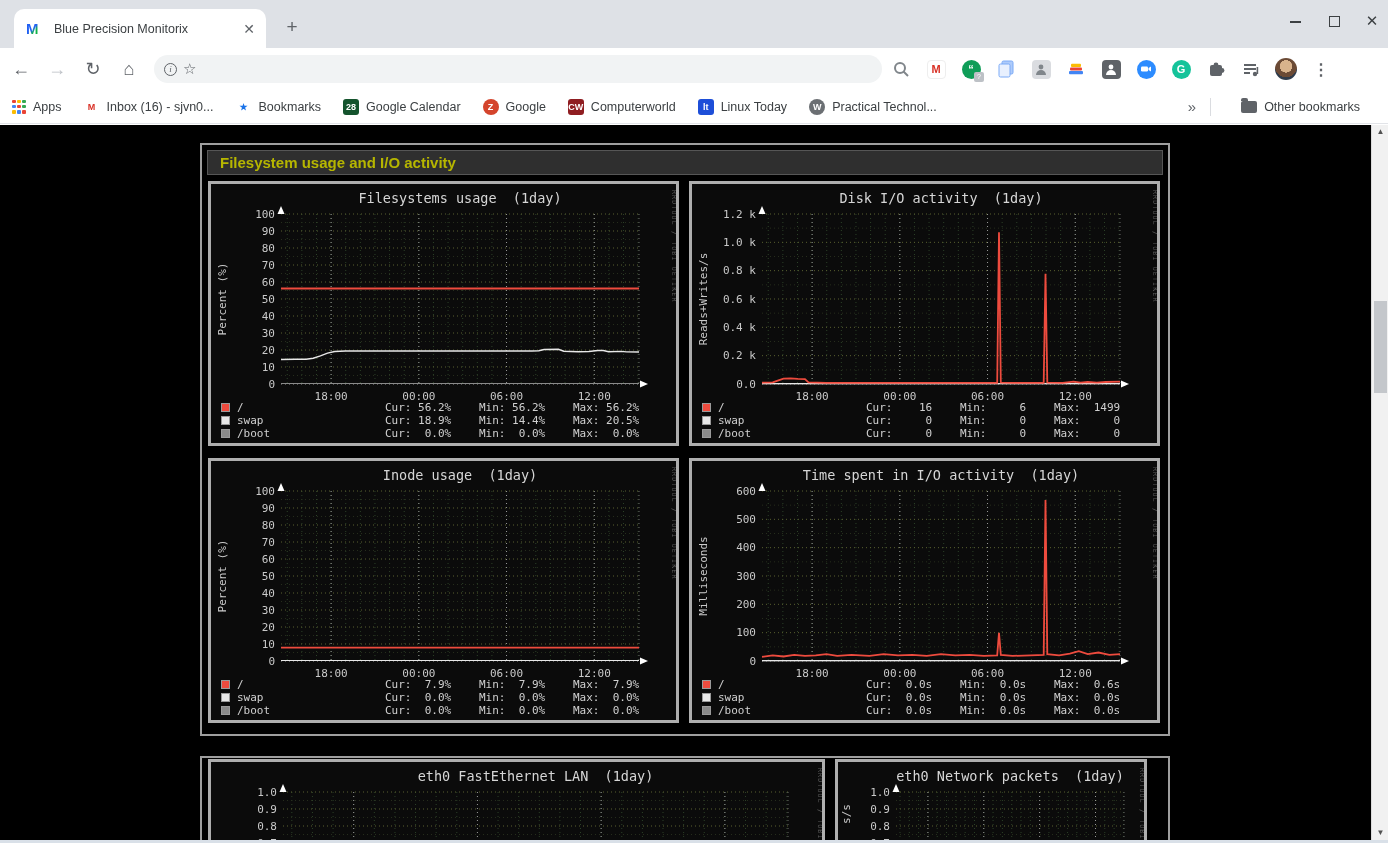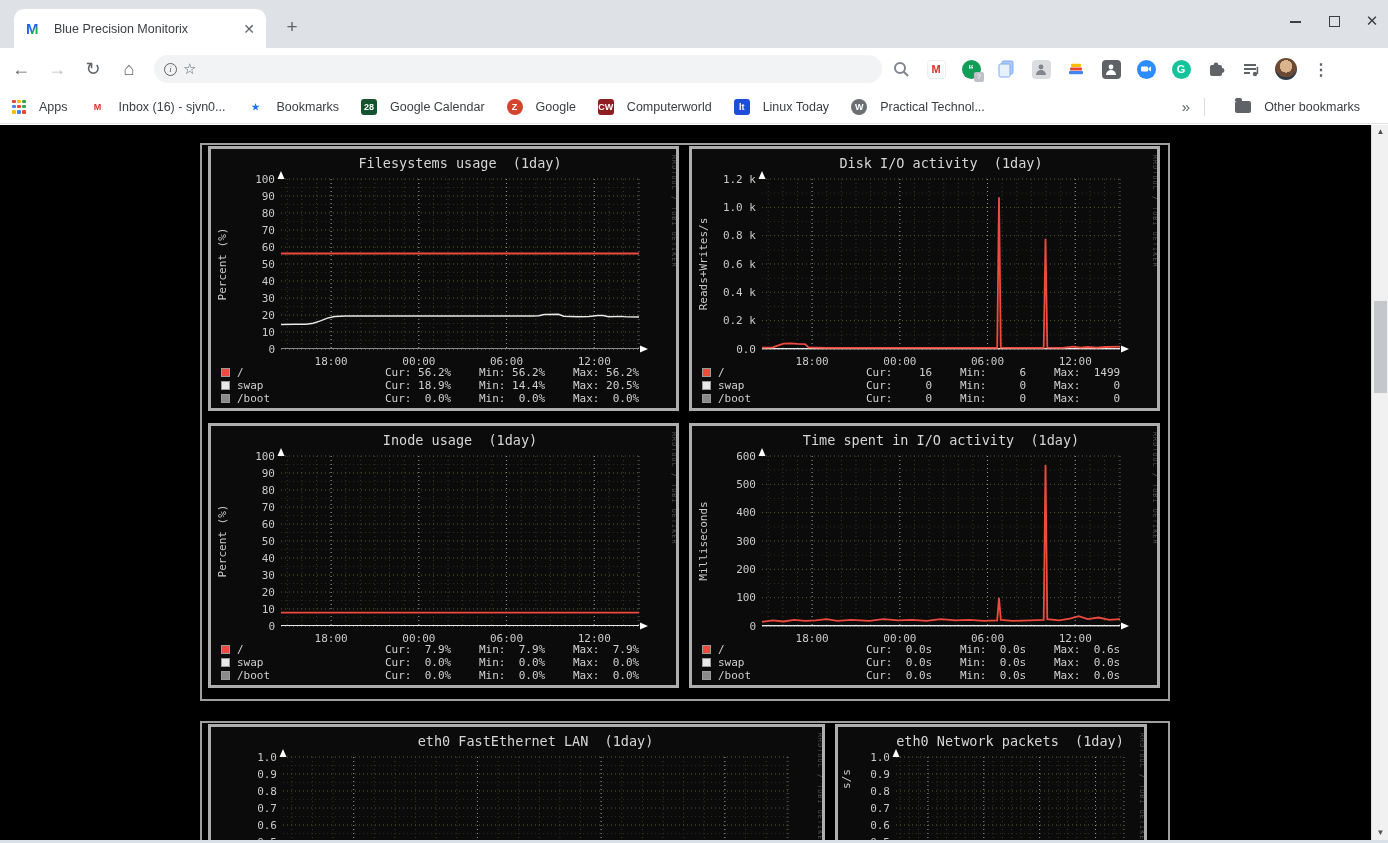--- a/index.html
+++ b/index.html
@@ -45,21 +45,21 @@
   .badge { border-radius:4px; width:19px; height:19px; display:flex; align-items:center;
            justify-content:center; font-weight:bold; font-size:11px; }
   .round { border-radius:50%; }
   .kebab { color:#5f6368; font-size:16px; font-weight:bold; }
   .avatar-img { width:22px; height:22px; border-radius:50%;
                 background:radial-gradient(circle at 50% 38%, #d9b38c 0 35%, #6b4a35 36% 62%, #303b4a 63%); }
 
   
   .bookmarks { position:absolute; top:90px; left:0; width:100%; height:34px; background:#fff;
                display:flex; align-items:center; border-bottom:1px solid #e2e4e8; padding:0 12px; }
-  .bm { display:flex; align-items:center; gap:13px; margin-right:22px; font-size:12.5px; color:#3c4043;
+  .bm { display:flex; align-items:center; gap:7px; margin-right:22px; font-size:12.5px; color:#3c4043;
         white-space:nowrap; }
   .appsgrid { width:14px; height:14px; display:grid; grid-template-columns:repeat(3,1fr); gap:1.5px; }
   .appsgrid i { border-radius:1px; }
   .bm-ic { width:16px; height:16px; display:flex; align-items:center; justify-content:center;
            font-size:9px; font-weight:bold; border-radius:3px; flex:none; }
   .bm-right { margin-left:auto; display:flex; align-items:center; gap:14px; }
   .chev { color:#5f6368; font-size:15px; }
   .vdiv { width:1px; height:18px; background:#dadce0; }
   .folder { width:16px; height:12px; background:#5f6368; border-radius:2px; position:relative; }
   .folder::before { content:""; position:absolute; top:-3px; left:0; width:7px; height:3px;
@@ -248,20 +248,21 @@
       <span class="vdiv"></span>
       <span class="bm" style="margin:16px">
         <span class="folder"></span>
         <span>Other bookmarks</span>
       </span>
     </div>
   </div>
 
   <div class="page">
     <div class="section sec1">
+      <div class="sec-header">Filesystem usage and I/O activity</div>
       <div class="chartrow">
           <div class="panel" style="width: 471px;">
             <svg width="465" height="216" style="display: block;">
               <rect x="0" y="0" width="465" height="216" fill="#0b0b0b"></rect>
               <line x1="76.265" y1="30" x2="76.265" y2="200" stroke="#2c4128" stroke-width="1" stroke-dasharray="1,3"></line>
               <line x1="90.8833214" y1="30" x2="90.8833214" y2="200" stroke="#2c4128" stroke-width="1" stroke-dasharray="1,3"></line>
               <line x1="105.50164280000001" y1="30" x2="105.50164280000001" y2="200" stroke="#2c4128" stroke-width="1" stroke-dasharray="1,3"></line>
               <line x1="120.1199642" y1="30" x2="120.1199642" y2="200" stroke="#2c4128" stroke-width="1" stroke-dasharray="1,3"></line>
               <line x1="134.7382856" y1="30" x2="134.7382856" y2="200" stroke="#2c4128" stroke-width="1" stroke-dasharray="1,3"></line>
               <line x1="149.356607" y1="30" x2="149.356607" y2="200" stroke="#2c4128" stroke-width="1" stroke-dasharray="1,3"></line>

